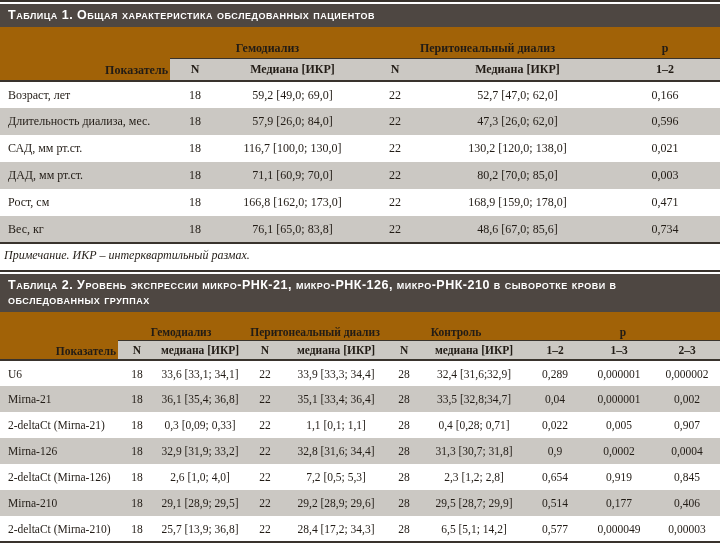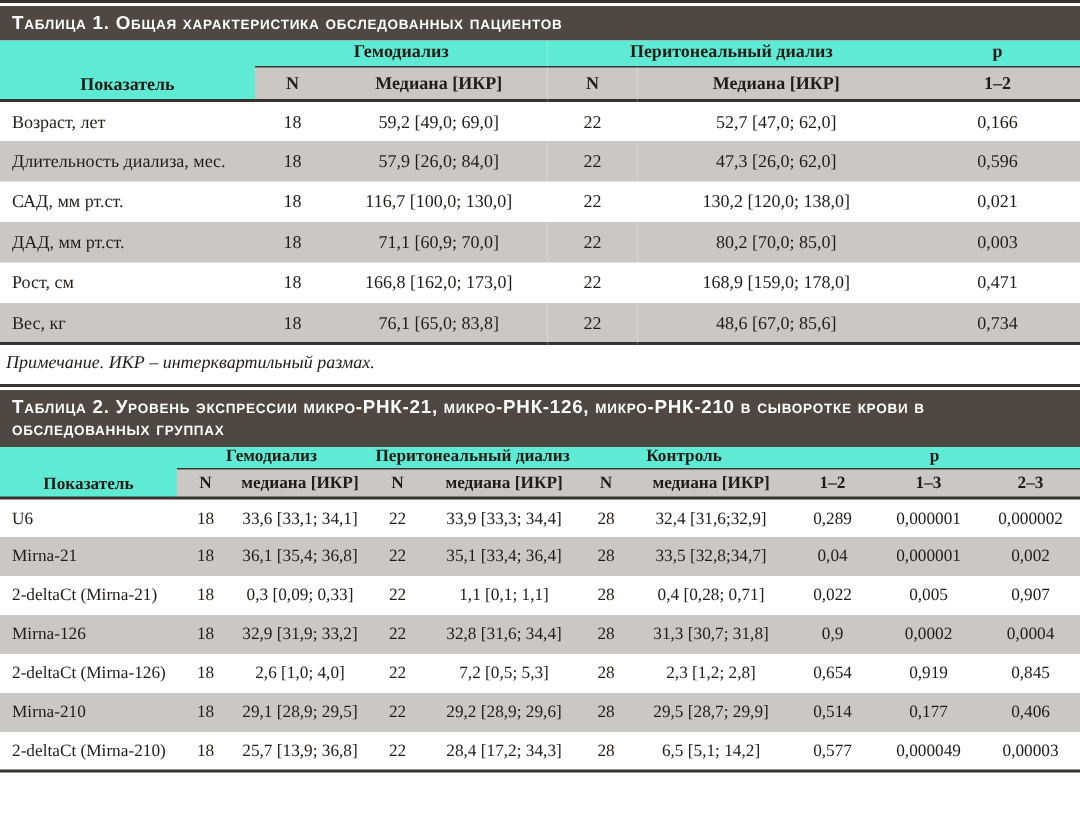--- a/index.html
+++ b/index.html
@@ -25,26 +25,27 @@
   }
   table.datatable {
     width: 720px;
     border-collapse: collapse;
     table-layout: fixed;
     border-bottom: 2.5px solid var(--border, #39332d);
   }
   .datatable th { font-weight: bold; text-align: center; }
   .t1 { font-size: 12px; }
   .t2 { font-size: 11.5px; }
-  tr.grouprow th { background: #5eead4; padding: 0 2px 2px 2px; vertical-align: bottom; }
+  tr.grouprow th { background: #a16207; padding: 14px 2px 2px 2px; vertical-align: bottom; }
   tr.grouprow th.grp { border-bottom: 1px solid var(--border, #39332d); }
   th.pokaz {
     background: #fff;
     vertical-align: middle;
     border-bottom: 2px solid var(--border, #39332d);
+    text-align: right;
   }
   tr.subrow th {
     background: var(--stripe-bg, #cbc8c3);
     padding: 3px 2px;
     border-bottom: 2px solid var(--border, #39332d);
   }
   tbody td { text-align: center; padding: 2px 3px; }
   .t1 tbody td { height: 27px; }
   .t2 tbody td { height: 26px; }
   tbody td.label { text-align: left; padding-left: 8px; }

